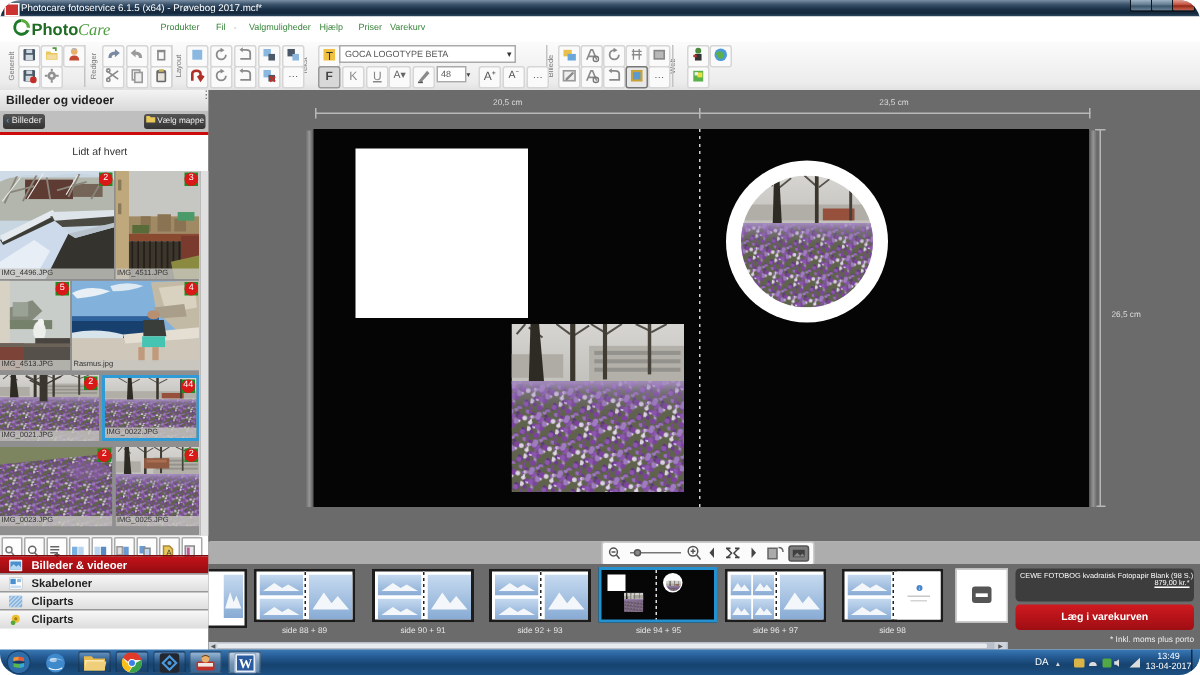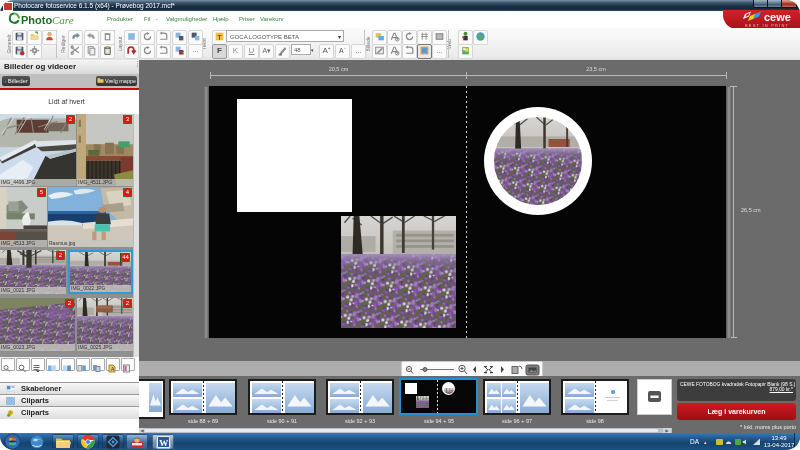--- a/index.html
+++ b/index.html
@@ -248,30 +248,20 @@
   </div>
   <div class="abs menu" style="left:107px;">Produkter</div>
   <div class="abs menu" style="left:144px;">Fil</div>
   <div class="abs menu" style="left:156px;color:#888;font-size:5px;top:18px;">ˇ</div>
   <div class="abs menu" style="left:166px;">Valgmuligheder</div>
   <div class="abs menu" style="left:204px;color:#888;font-size:5px;top:18px;">ˇ</div>
   <div class="abs menu" style="left:213px;">Hjælp</div>
   <div class="abs menu" style="left:239px;">Priser</div>
   <div class="abs menu" style="left:251px;color:#888;font-size:5px;top:18px;">ˇ</div>
   <div class="abs menu" style="left:260px;">Varekurv</div>
-  <div class="abs" id="cewebox">
-    <svg width="77" height="19" viewBox="0 0 77 19">
-      <path d="M22 4 l6-2.5 l-2 5 l-6 2.5 Z" fill="#fff"></path>
-      <path d="M23.5 4.3 l3-1.2 l-1 2.6 l-3 1.2 Z" fill="#e02020"></path>
-      <path d="M27 6 l6-2.5 l-2 5 l-6 2.5 Z" fill="#f5d800"></path>
-      <path d="M32 4 l6-2.5 l-2 5 l-6 2.5 Z" fill="#30a0e0"></path>
-      <text x="41" y="11" font-family="Liberation Sans" font-size="11" font-weight="bold" fill="#fff">cewe</text>
-      <text x="22" y="16.5" font-family="Liberation Sans" font-size="4" fill="#f0b8b8" letter-spacing="1.2">BEST IN PRINT</text>
-    </svg>
-  </div>
 
   <div class="abs" id="toolbar"></div>
   <div class="abs tlab" style="left:-1px;top:41px;">Generelt</div>
   <div class="abs tlab" style="left:54px;top:41px;">Rediger</div>
   <div class="abs tlab" style="left:112px;top:41px;">Layout</div>
   <div class="abs tlab" style="left:198px;top:41px;">Tekst</div>
   <div class="abs tlab" style="left:360px;top:41px;">Billede</div>
   <div class="abs tlab" style="left:444px;top:41px;">Web</div>
   <div class="abs tsep" style="left:56px;"></div>
   <div class="abs tsep" style="left:114px;"></div>
@@ -581,20 +571,28 @@
           </svg></div>
       <div class="abs pibtn" style="left:106px;"><svg width="10" height="9" viewBox="0 0 10 9">
             <path d="M2 1 h4 l2 2 v5 h-6 Z" fill="#e8c858" stroke="#a8883a"></path>
             <text x="4" y="7" font-size="5" fill="#333" font-family="Liberation Sans">A</text>
           </svg></div>
       <div class="abs pibtn" style="left:121px;"><svg width="10" height="9" viewBox="0 0 10 9">
             <rect x="1.5" y="1" width="6" height="7" fill="#e8e8e8" stroke="#888"></rect>
             <rect x="2.5" y="2" width="2" height="5" fill="#c05a9a"></rect>
           </svg></div>
     </div>
+    <div class="abs nav" id="nav1">
+        <svg class="ic" viewBox="0 0 10 9">
+          <rect width="10" height="9" rx="1" fill="#e8f0f8"></rect>
+          <rect x="1" y="1.5" width="8" height="6" fill="#4a90d0"></rect>
+          <path d="M1 6 l2.5-2.5 l2 2 l1.5-1.5 l2 2 v1.5 h-8Z" fill="#b8d8f0"></path>
+        </svg>
+        <span class="tx">Billeder &amp; videoer</span>
+      </div>
     <div class="abs nav" id="nav2" style="top:322px;">
         <svg class="ic" viewBox="0 0 10 9">
           <rect width="10" height="9" rx="1" fill="#fff" stroke="#999" stroke-width="0.5"></rect>
           <rect x="1" y="1" width="4" height="4" fill="#4a90d0"></rect>
           <rect x="6" y="1" width="3" height="2.5" fill="#9ac0e0"></rect>
           <rect x="1" y="6" width="8" height="2" fill="#c8ddf0"></rect>
         </svg>
         <span class="tx">Skabeloner</span>
       </div>
     <div class="abs nav" id="nav3" style="top:334px;">

